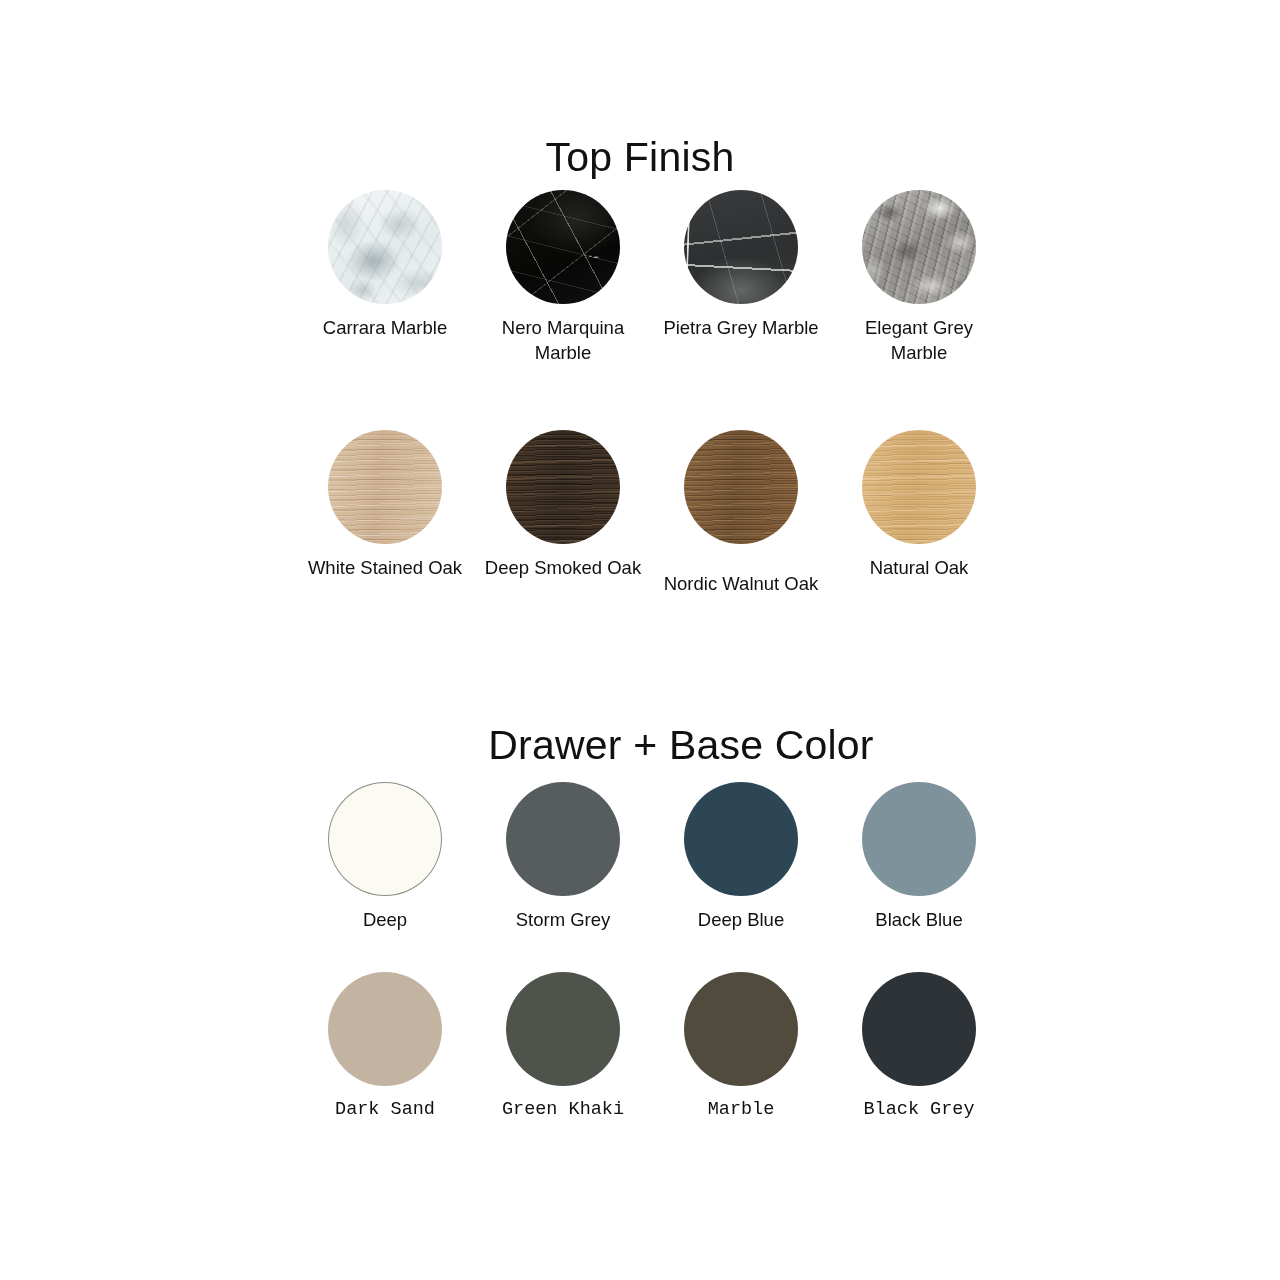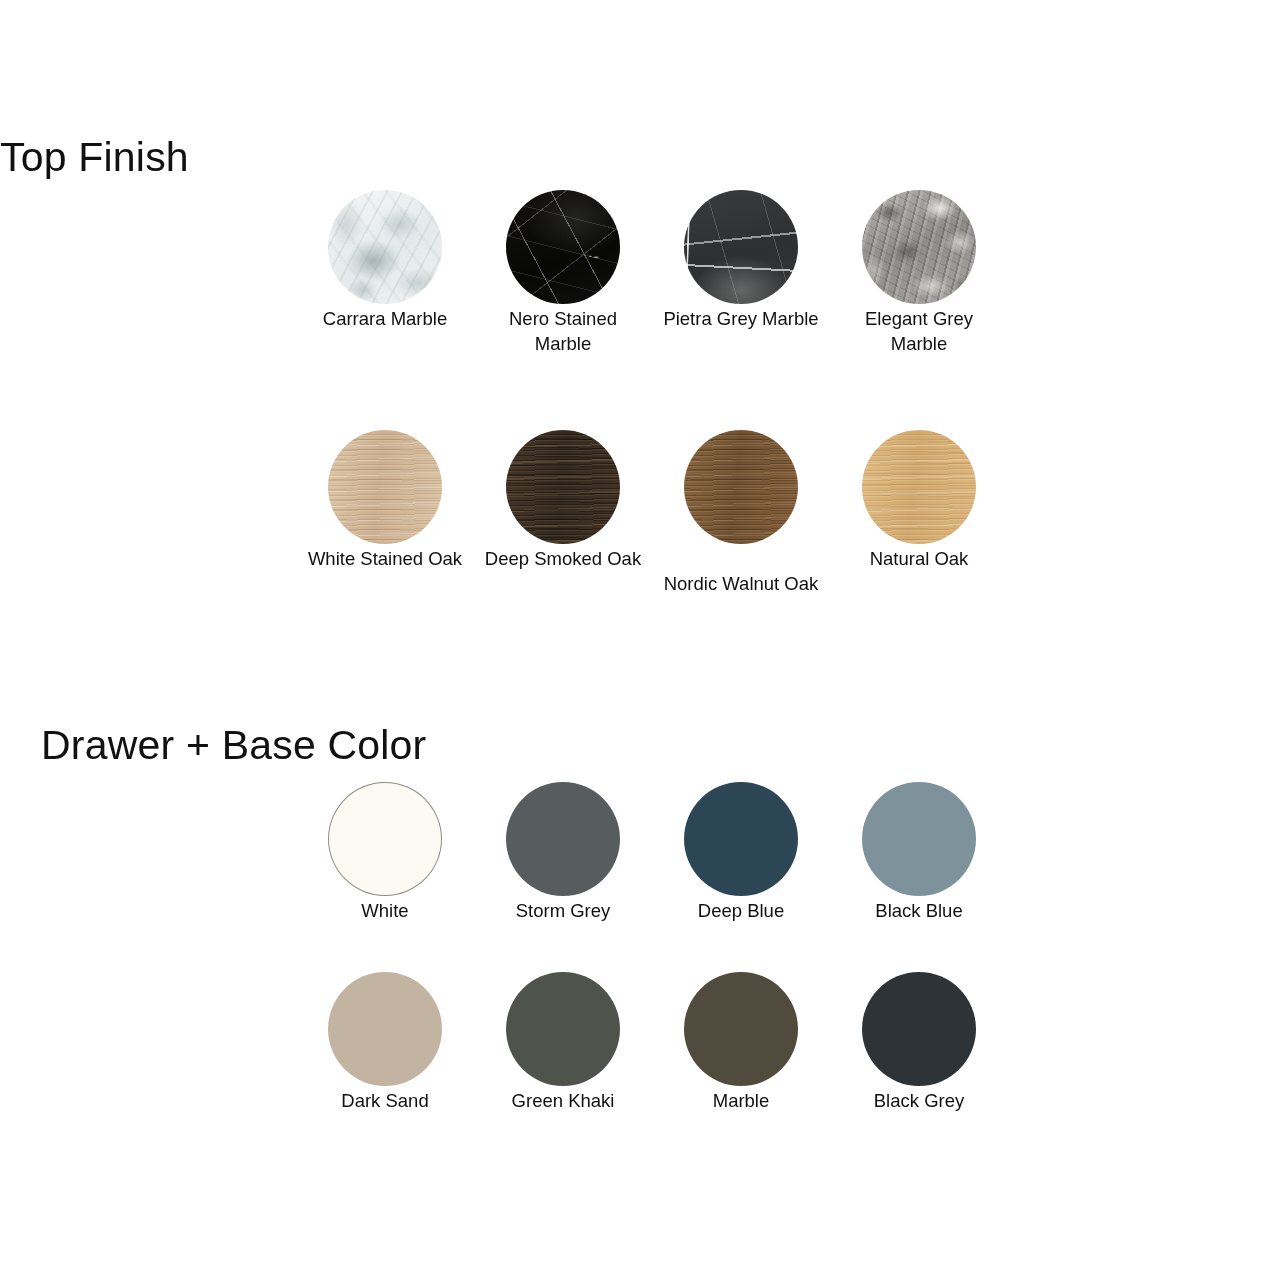--- a/index.html
+++ b/index.html
@@ -19,21 +19,21 @@
   .page {
     position: absolute;
     inset: 0;
   }
 
   
   .section-title {
     position: absolute;
     left: 0;
     width: 1280px;
-    text-align: left;
+    text-align: center;
     font-weight: 400;
     color: #111111;
     letter-spacing: 0.2px;
     white-space: nowrap;
   }
   #title-top-finish   { top: 100px; font-size: 41px; }
   #title-drawer-base  { top: 688px; font-size: 41px; margin-left: 41px; }
 
   
   .swatch-grid {
@@ -65,21 +65,21 @@
     border-radius: 50%;
     position: relative;
     overflow: hidden;
     flex: 0 0 auto;
   }
   .swatch-disc.outlined {
     box-shadow: inset 0 0 0 1px #8d8d85;
   }
 
   .swatch-label {
-    margin-top: 3px;
+    margin-top: 12px;
     font-size: 18.5px;
     line-height: 1.33;
     text-align: center;
     color: #111111;
     max-width: 165px;
     font-weight: 400;
   }
   .swatch-cell.nudge-down .swatch-label { margin-top: 28px; }
 
   
@@ -179,21 +179,21 @@
   <h2 class="section-title" id="title-top-finish">Top Finish</h2>
 
   <div class="swatch-grid" id="grid-top-finish">
       <div class="swatch-row" style="height: 240px;">
         <div class="swatch-cell">
           <div class="swatch-disc tex-carrara"></div>
           <div class="swatch-label">Carrara Marble</div>
         </div>
         <div class="swatch-cell">
           <div class="swatch-disc tex-nero"></div>
-          <div class="swatch-label">Nero Stained Marble</div>
+          <div class="swatch-label">Nero Marquina Marble</div>
         </div>
         <div class="swatch-cell">
           <div class="swatch-disc tex-pietra"></div>
           <div class="swatch-label">Pietra Grey Marble</div>
         </div>
         <div class="swatch-cell">
           <div class="swatch-disc tex-elegant"></div>
           <div class="swatch-label">Elegant Grey Marble</div>
         </div>
       </div>
@@ -216,36 +216,36 @@
         </div>
       </div>
     </div>
 
   <h2 class="section-title" id="title-drawer-base">Drawer + Base Color</h2>
 
   <div class="swatch-grid" id="grid-drawer-base">
       <div class="swatch-row" style="height: 190px;">
         <div class="swatch-cell">
           <div class="swatch-disc outlined" style="background: rgb(251, 251, 244);"></div>
-          <div class="swatch-label">White</div>
+          <div class="swatch-label">Deep</div>
         </div>
         <div class="swatch-cell">
           <div class="swatch-disc" style="background: rgb(87, 93, 95);"></div>
           <div class="swatch-label">Storm Grey</div>
         </div>
         <div class="swatch-cell">
           <div class="swatch-disc" style="background: rgb(45, 70, 85);"></div>
           <div class="swatch-label">Deep Blue</div>
         </div>
         <div class="swatch-cell">
           <div class="swatch-disc" style="background: rgb(126, 146, 155);"></div>
           <div class="swatch-label">Black Blue</div>
         </div>
       </div>
-      <div class="swatch-row" style="height: 190px;">
+      <div class="swatch-row" style="height: 190px; font-family: Liberation Mono, monospace;">
         <div class="swatch-cell">
           <div class="swatch-disc" style="background: rgb(195, 180, 162);"></div>
           <div class="swatch-label">Dark Sand</div>
         </div>
         <div class="swatch-cell">
           <div class="swatch-disc" style="background: rgb(78, 84, 75);"></div>
           <div class="swatch-label">Green Khaki</div>
         </div>
         <div class="swatch-cell">
           <div class="swatch-disc" style="background: rgb(81, 75, 62);"></div>

